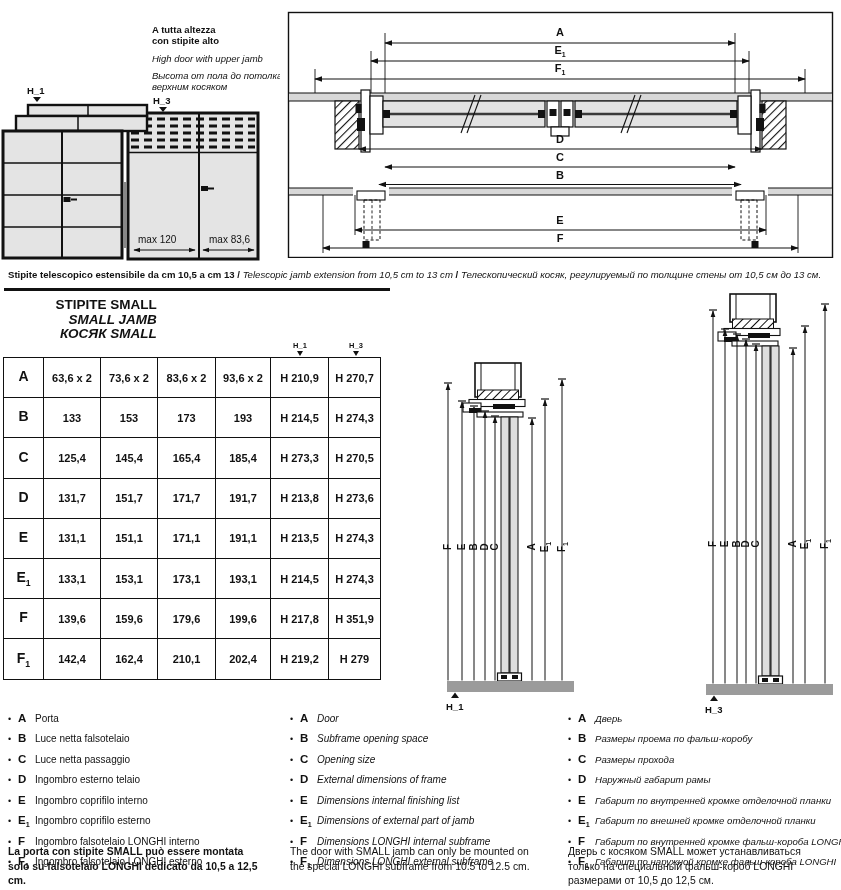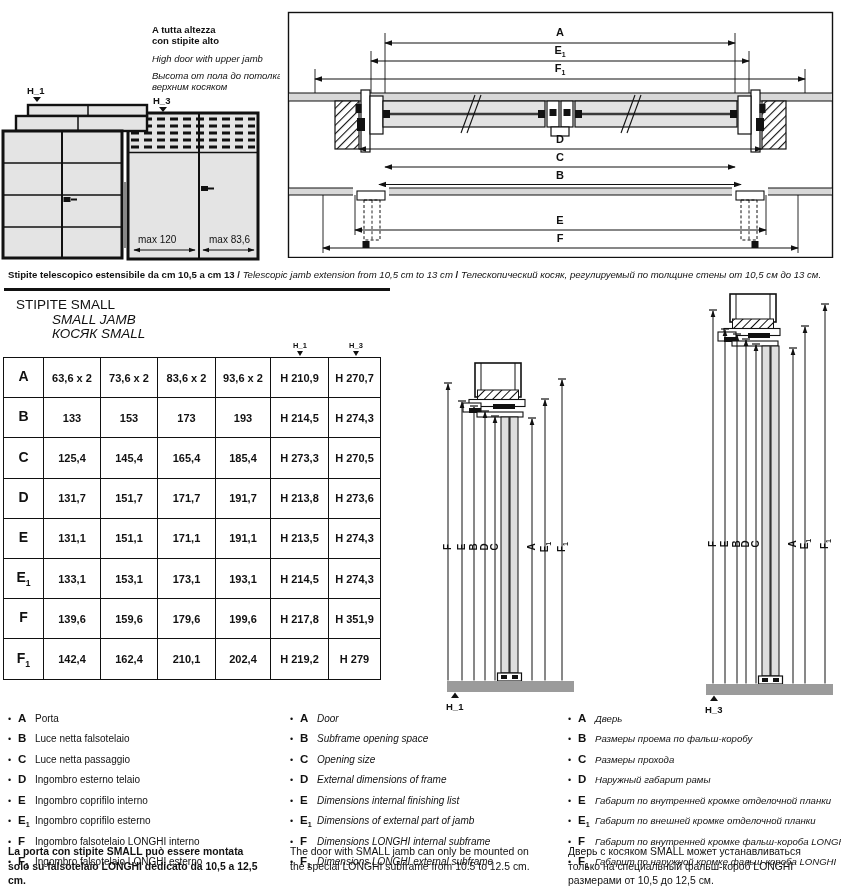--- a/index.html
+++ b/index.html
@@ -21,21 +21,21 @@
   .sublbl { font-size:7px; }
 
   
   .caption { left:8px; top:269px; width:830px; font-size:9.6px; white-space:nowrap; }
   .caption .b { font-weight:bold; }
   .caption .i { font-style:italic; }
 
   .rule { left:4px; top:288px; width:386px; height:2.5px; background:#111; }
 
   
-  .ttl { left:16px; top:298px; line-height:14.5px; font-size:13.5px; font-weight:normal; }
+  .ttl { left:24px; top:298px; line-height:14.5px; font-size:13.5px; font-weight:bold;text-align:right; }
   .ttl .it2 { font-style:italic;margin-left:36px; }
 
   .hcol { top:341px; text-align:center; font-size:7.5px; font-weight:bold; }
   .tri { width:0; height:0; border-left:3.5px solid transparent; border-right:3.5px solid transparent;
          border-top:5px solid #111; margin:1px auto 0; }
 
   
   .spec-table { position:absolute; left:3px; top:357px; border-collapse:collapse; table-layout:fixed; width:377px; }
   .spec-table td { border:1.3px solid #111; text-align:center; vertical-align:middle;
                    height:40.2px; font-size:11px; font-weight:bold; }

